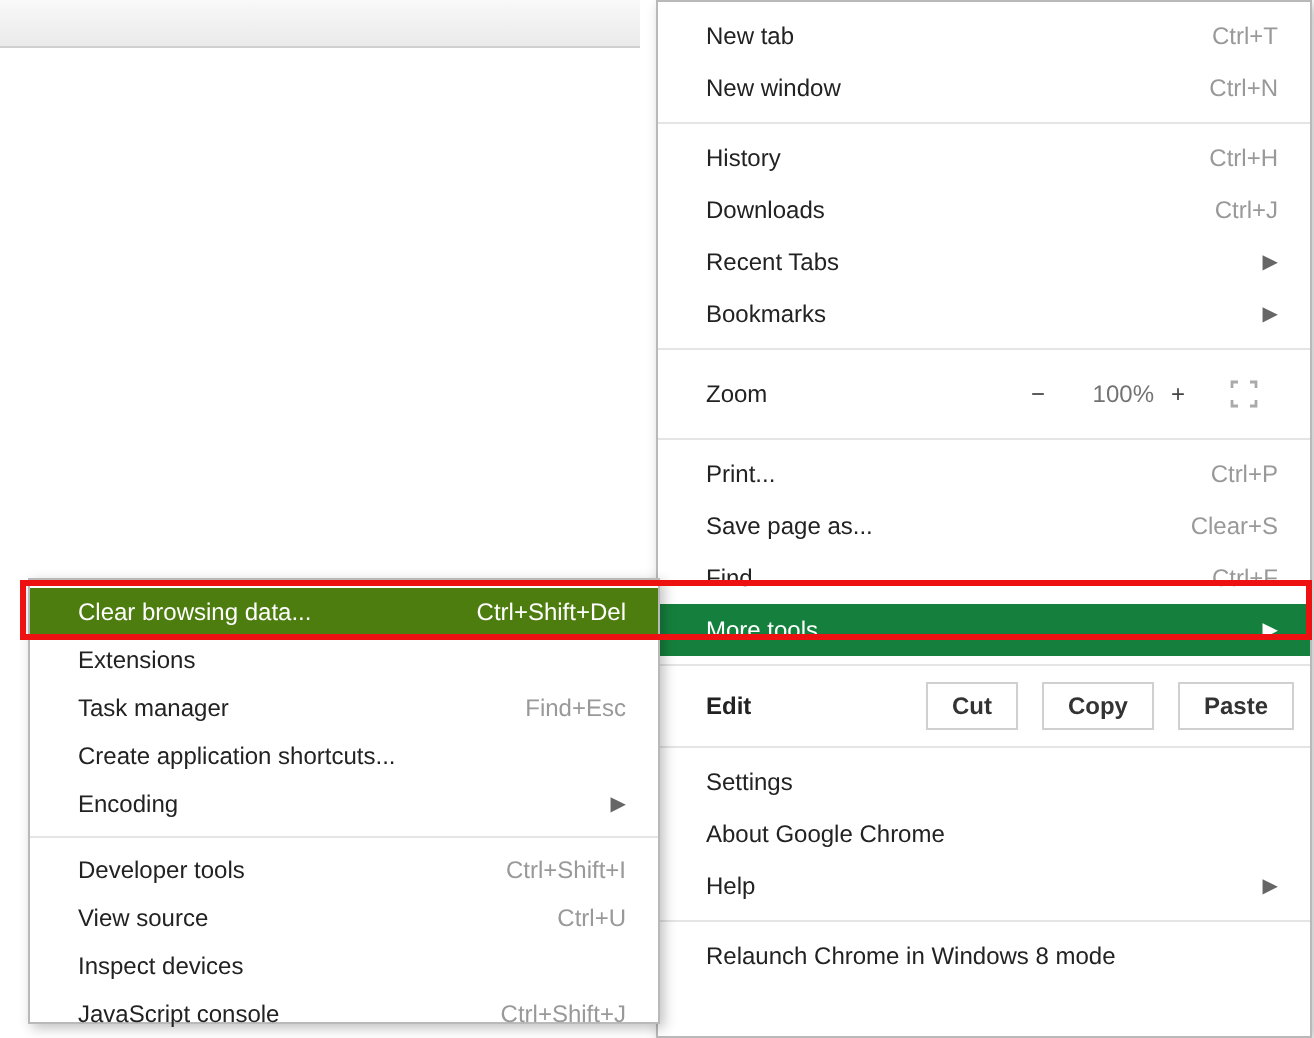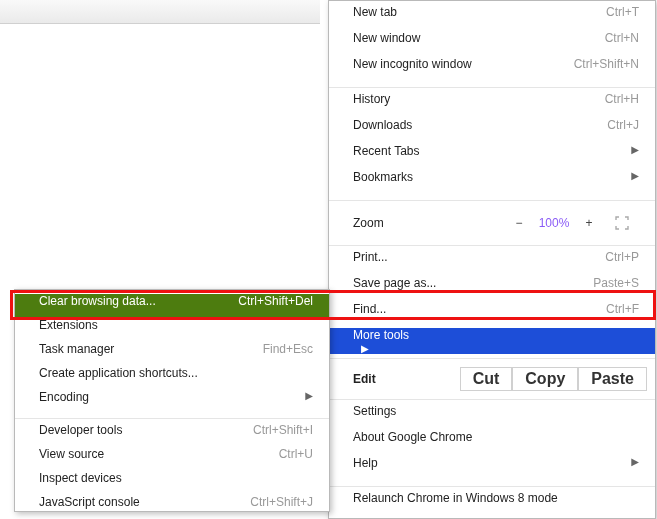--- a/index.html
+++ b/index.html
@@ -28,21 +28,21 @@
   }
   .main-menu {
     top: 0;
     left: 328px;
     width: 328px;
     height: 519px;
     padding: 4px 0;
   }
   .item {
     display: flex;
-    align-items: flex-start;
+    align-items: center;
     height: 26px;
     padding: 0 16px 0 24px;
     white-space: nowrap;
     cursor: default;
   }
   .item .label { flex: 1; color: #222; }
   .item .shortcut { color: #999; font-size: 12px; }
   .item .arrow { color: #666; font-size: 10px; margin-left: 8px; }
   .sep {
     height: 1px;
@@ -54,48 +54,47 @@
     align-items: center;
     height: 36px;
     padding: 0 20px 0 24px;
   }
   .zoom-row .label { flex: 1; color: #222; }
   .zbtn {
     width: 24px; height: 24px;
     display: flex; align-items: center; justify-content: center;
     color: #444; cursor: pointer;
   }
-  .zval { width: 46px; text-align: center; color: #8b5cf6; }
+  .zval { width: 46px; text-align: right; color: #737373; }
   .full-btn {
     width: 26px; height: 24px;
     display: flex; align-items: center; justify-content: center;
     margin-left: 8px; color: #999;
   }
   .edit-row {
     display: flex;
     align-items: center;
     height: 32px;
     padding: 0 8px 0 24px;
     font-weight: bold;
   }
   .edit-row .label { flex: 1; color: #222; }
   .ebtn {
     border: 1px solid #d0d0d0;
     background: #fff;
     height: 24px;
     padding: 0 12px;
     display: flex; align-items: center; justify-content: center;
     color: #333;
-    margin-left: 0;
+    margin-left: 12px;
     cursor: pointer;
-    font-size: 16px;
+    font-size: 12px;
   }
   .highlighted {
-    background: #1d4ed8;
-    flex-direction: column;
+    background: #15803d;
   }
   .highlighted .label, .highlighted .arrow { color: #fff; }
   .red-box {
     position: absolute;
     border: 3px solid #e11;
     pointer-events: none;
   }
   .sub-menu {
     top: 289px;
     left: 14px;
@@ -116,24 +115,20 @@
 
 <div class="menu main-menu">
 
   <div class="item">
     <span class="label">New tab</span>
     <span class="shortcut">Ctrl+T</span>
   </div>
   <div class="item">
     <span class="label">New window</span>
     <span class="shortcut">Ctrl+N</span>
-  </div>
-  <div class="item">
-    <span class="label">New incognito window</span>
-    <span class="shortcut">Ctrl+Shift+N</span>
   </div>
 
   <div class="sep"></div>
 
   <div class="item">
     <span class="label">History</span>
     <span class="shortcut">Ctrl+H</span>
   </div>
   <div class="item">
     <span class="label">Downloads</span>
@@ -163,21 +158,21 @@
   </div>
 
   <div class="sep"></div>
 
   <div class="item">
     <span class="label">Print...</span>
     <span class="shortcut">Ctrl+P</span>
   </div>
   <div class="item">
     <span class="label">Save page as...</span>
-    <span class="shortcut">Paste+S</span>
+    <span class="shortcut">Clear+S</span>
   </div>
   <div class="item">
     <span class="label">Find...</span>
     <span class="shortcut">Ctrl+F</span>
   </div>
   <div class="item highlighted">
     <span class="label">More tools</span>
     <span class="arrow">▶</span>
   </div>
 

